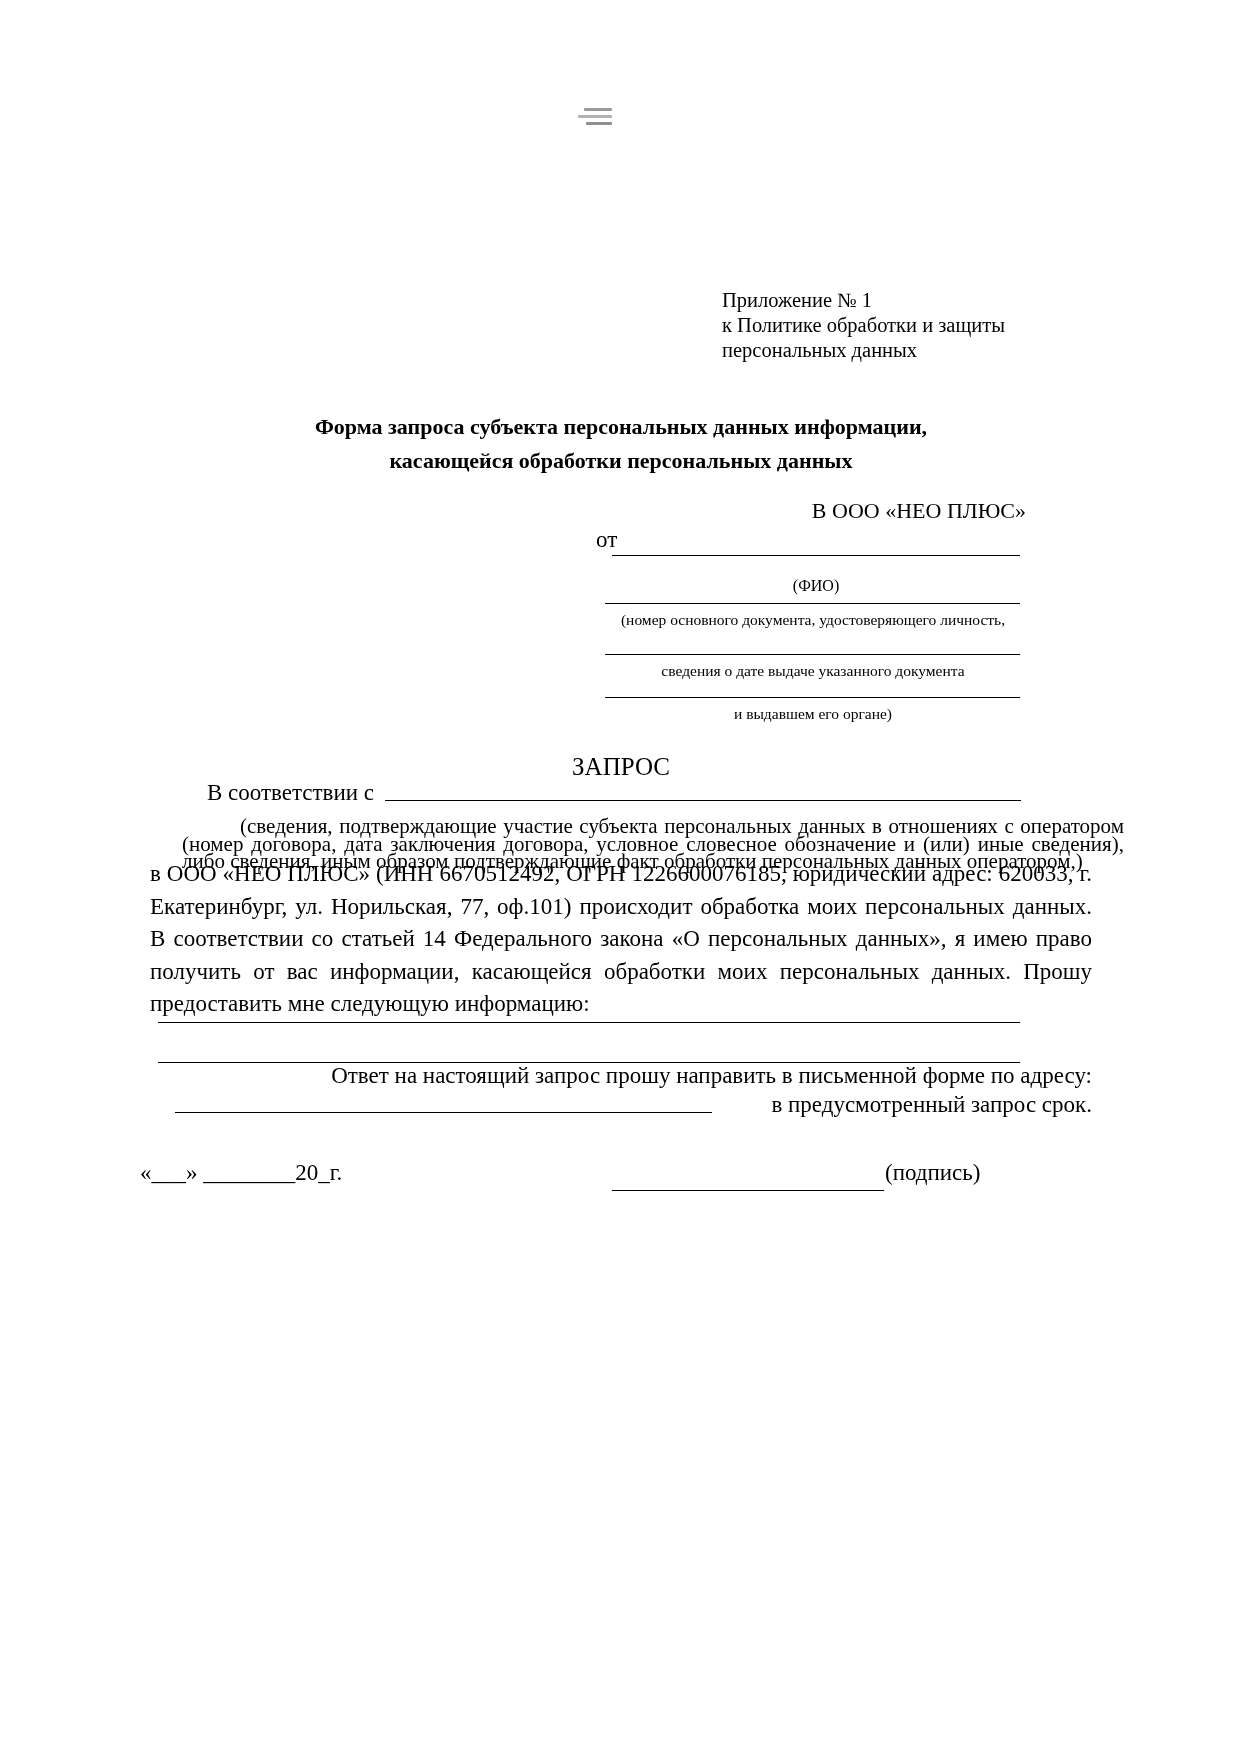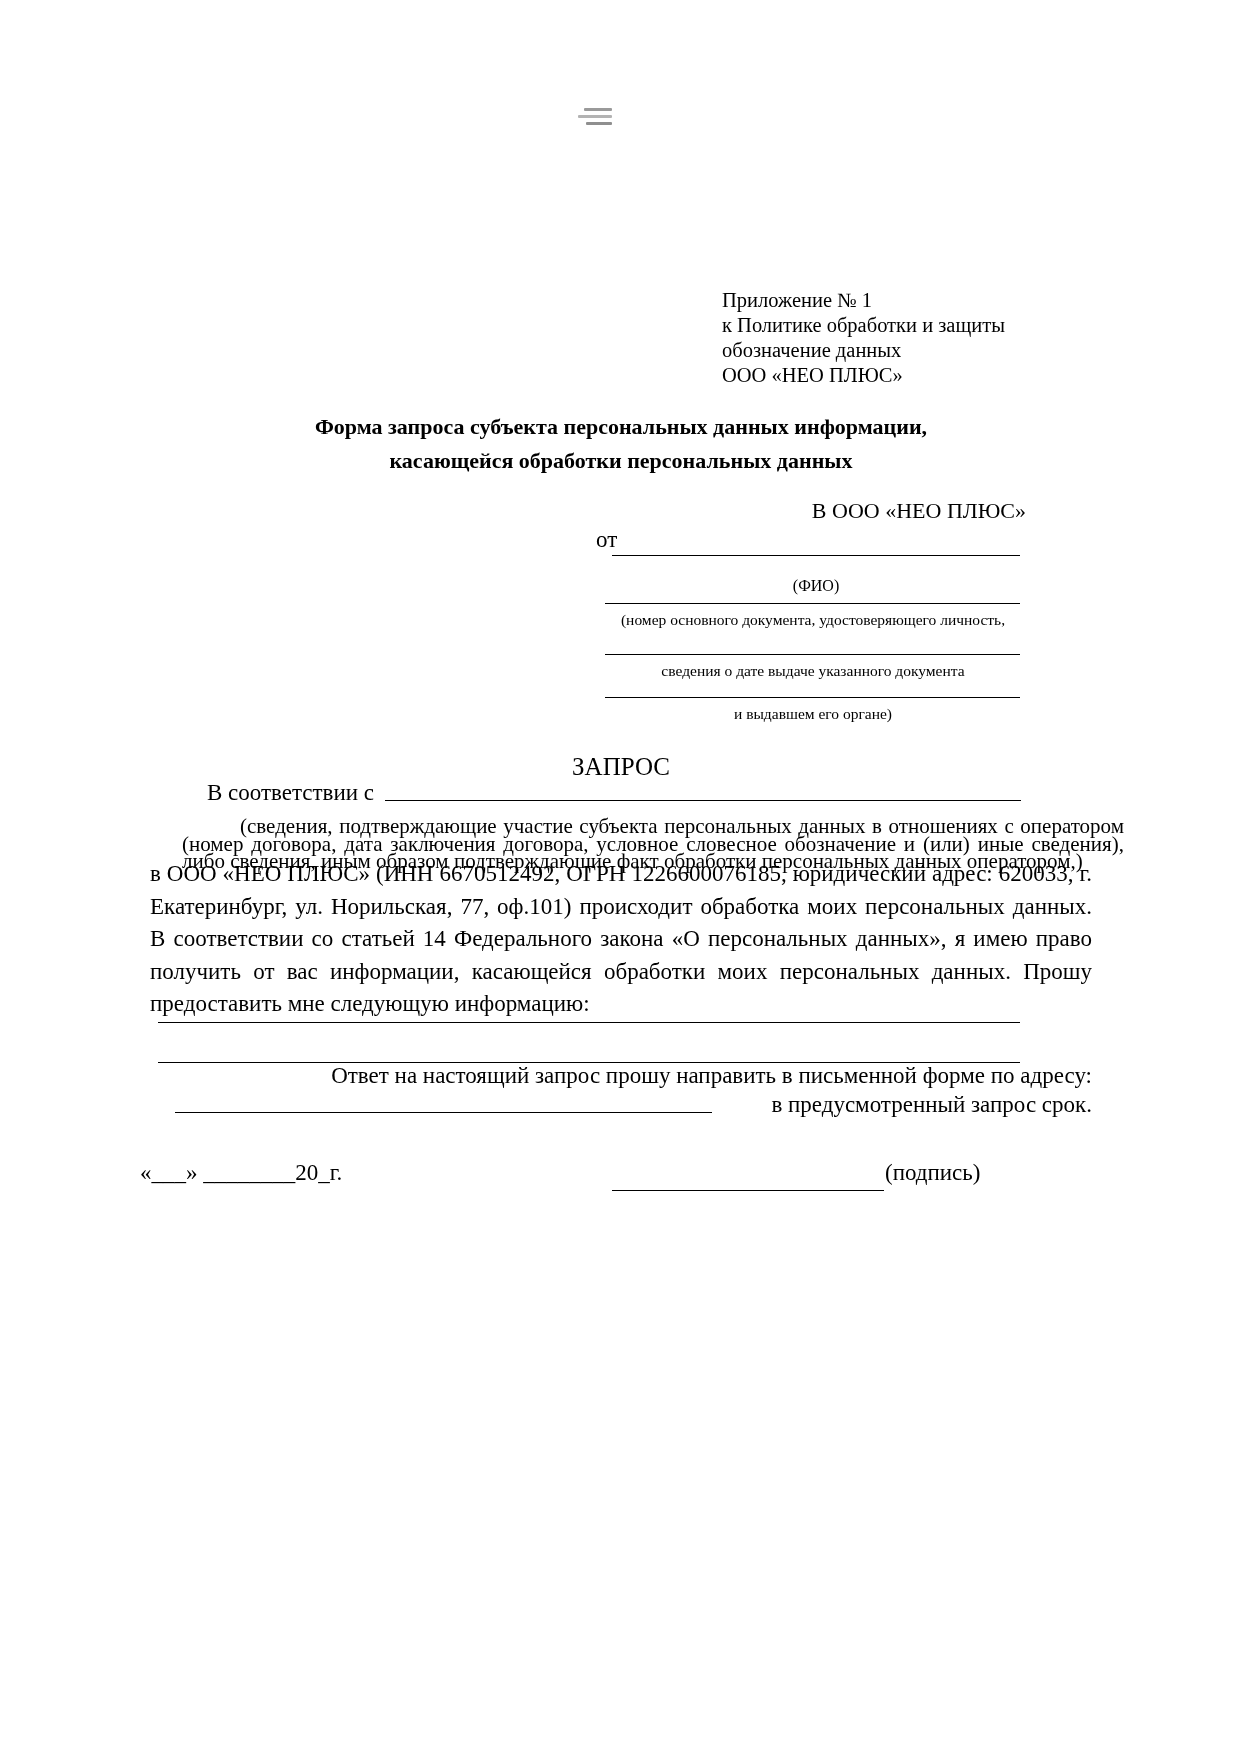--- a/index.html
+++ b/index.html
@@ -178,22 +178,21 @@
 
   <div class="logo-mark">
     <span class="bar b1"></span>
     <span class="bar b2"></span>
     <span class="bar b3"></span>
   </div>
 
   <div class="appendix">
     <div>Приложение № 1</div>
     <div>к Политике обработки и защиты</div>
-    <div>обозначение данных</div>
-    <div>ООО «НЕО ПЛЮС»</div>
+    <div>персональных данных</div>
   </div>
 
   <div class="doc-title">
     <div>Форма запроса субъекта персональных данных информации,</div>
     <div>касающейся обработки персональных данных</div>
   </div>
 
   <div class="addr-to">В ООО «НЕО ПЛЮС»</div>
   <div class="addr-from">от</div>
 

